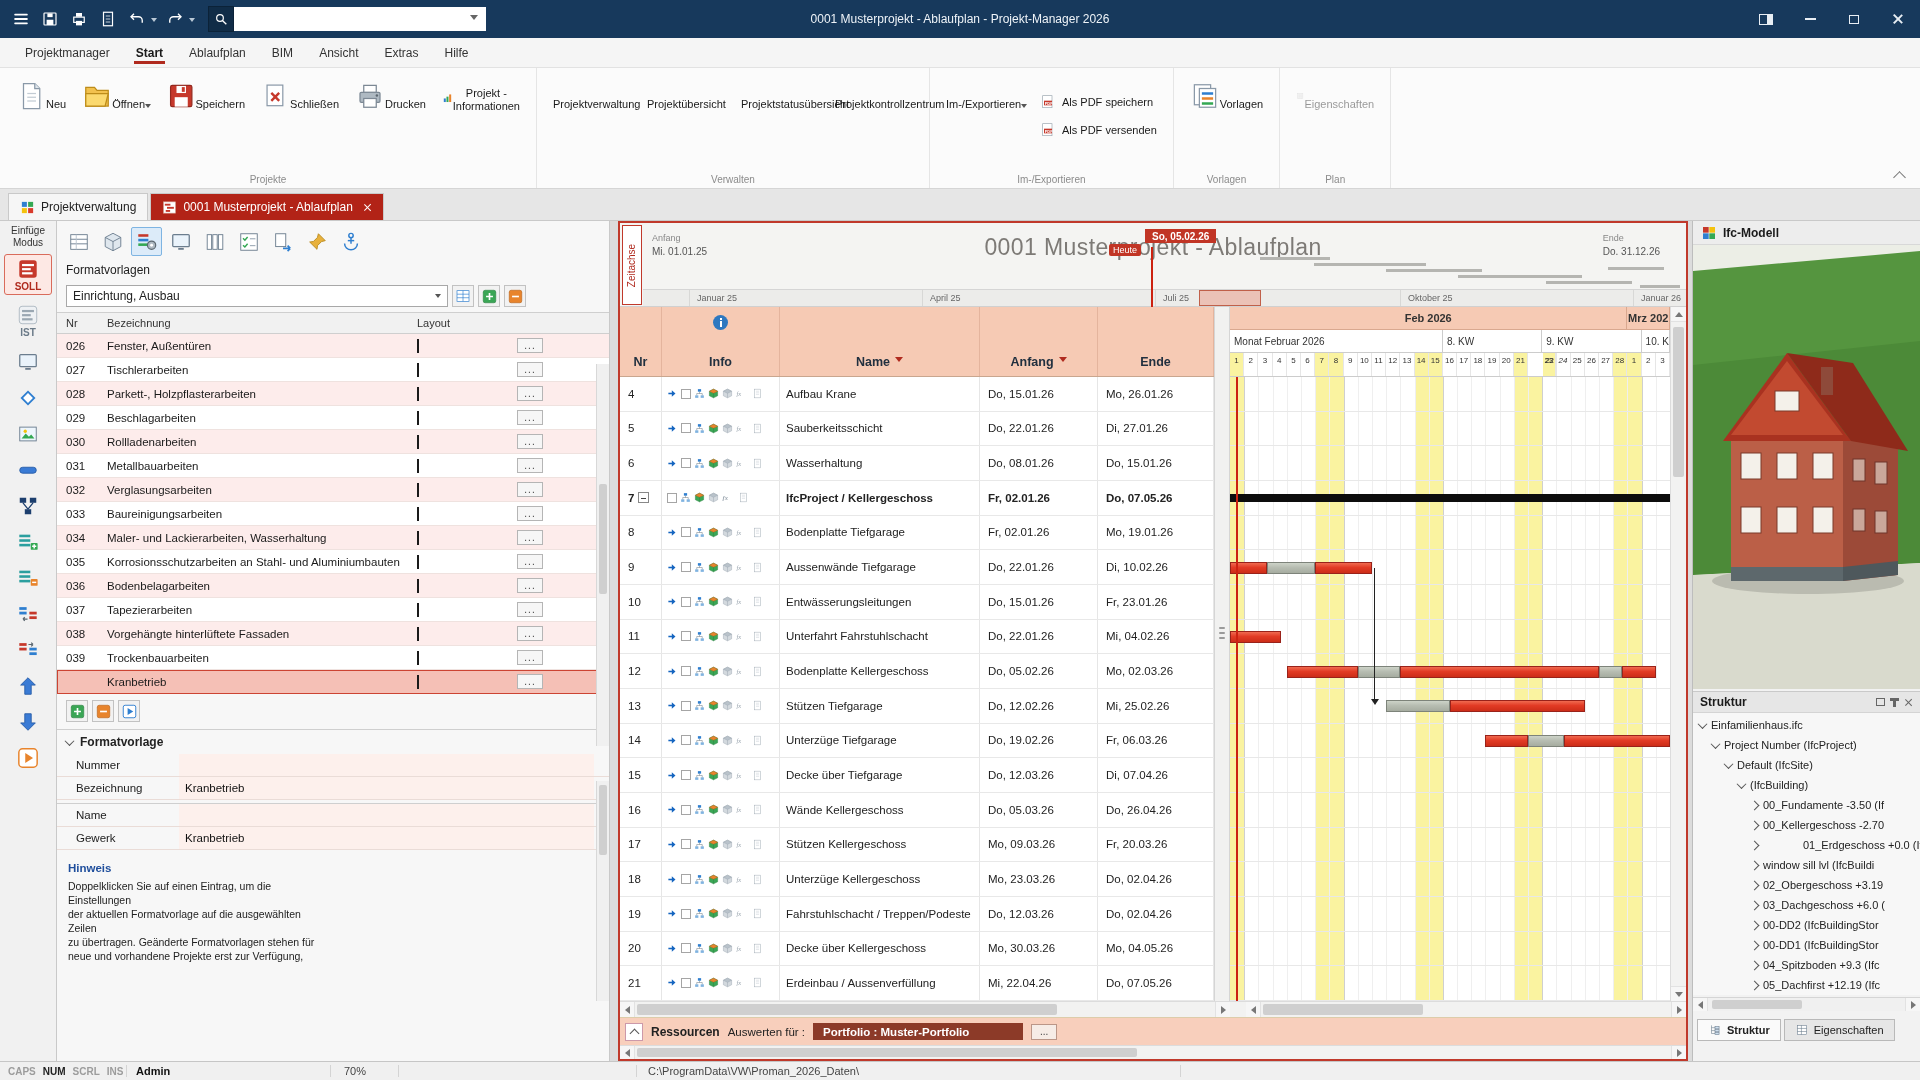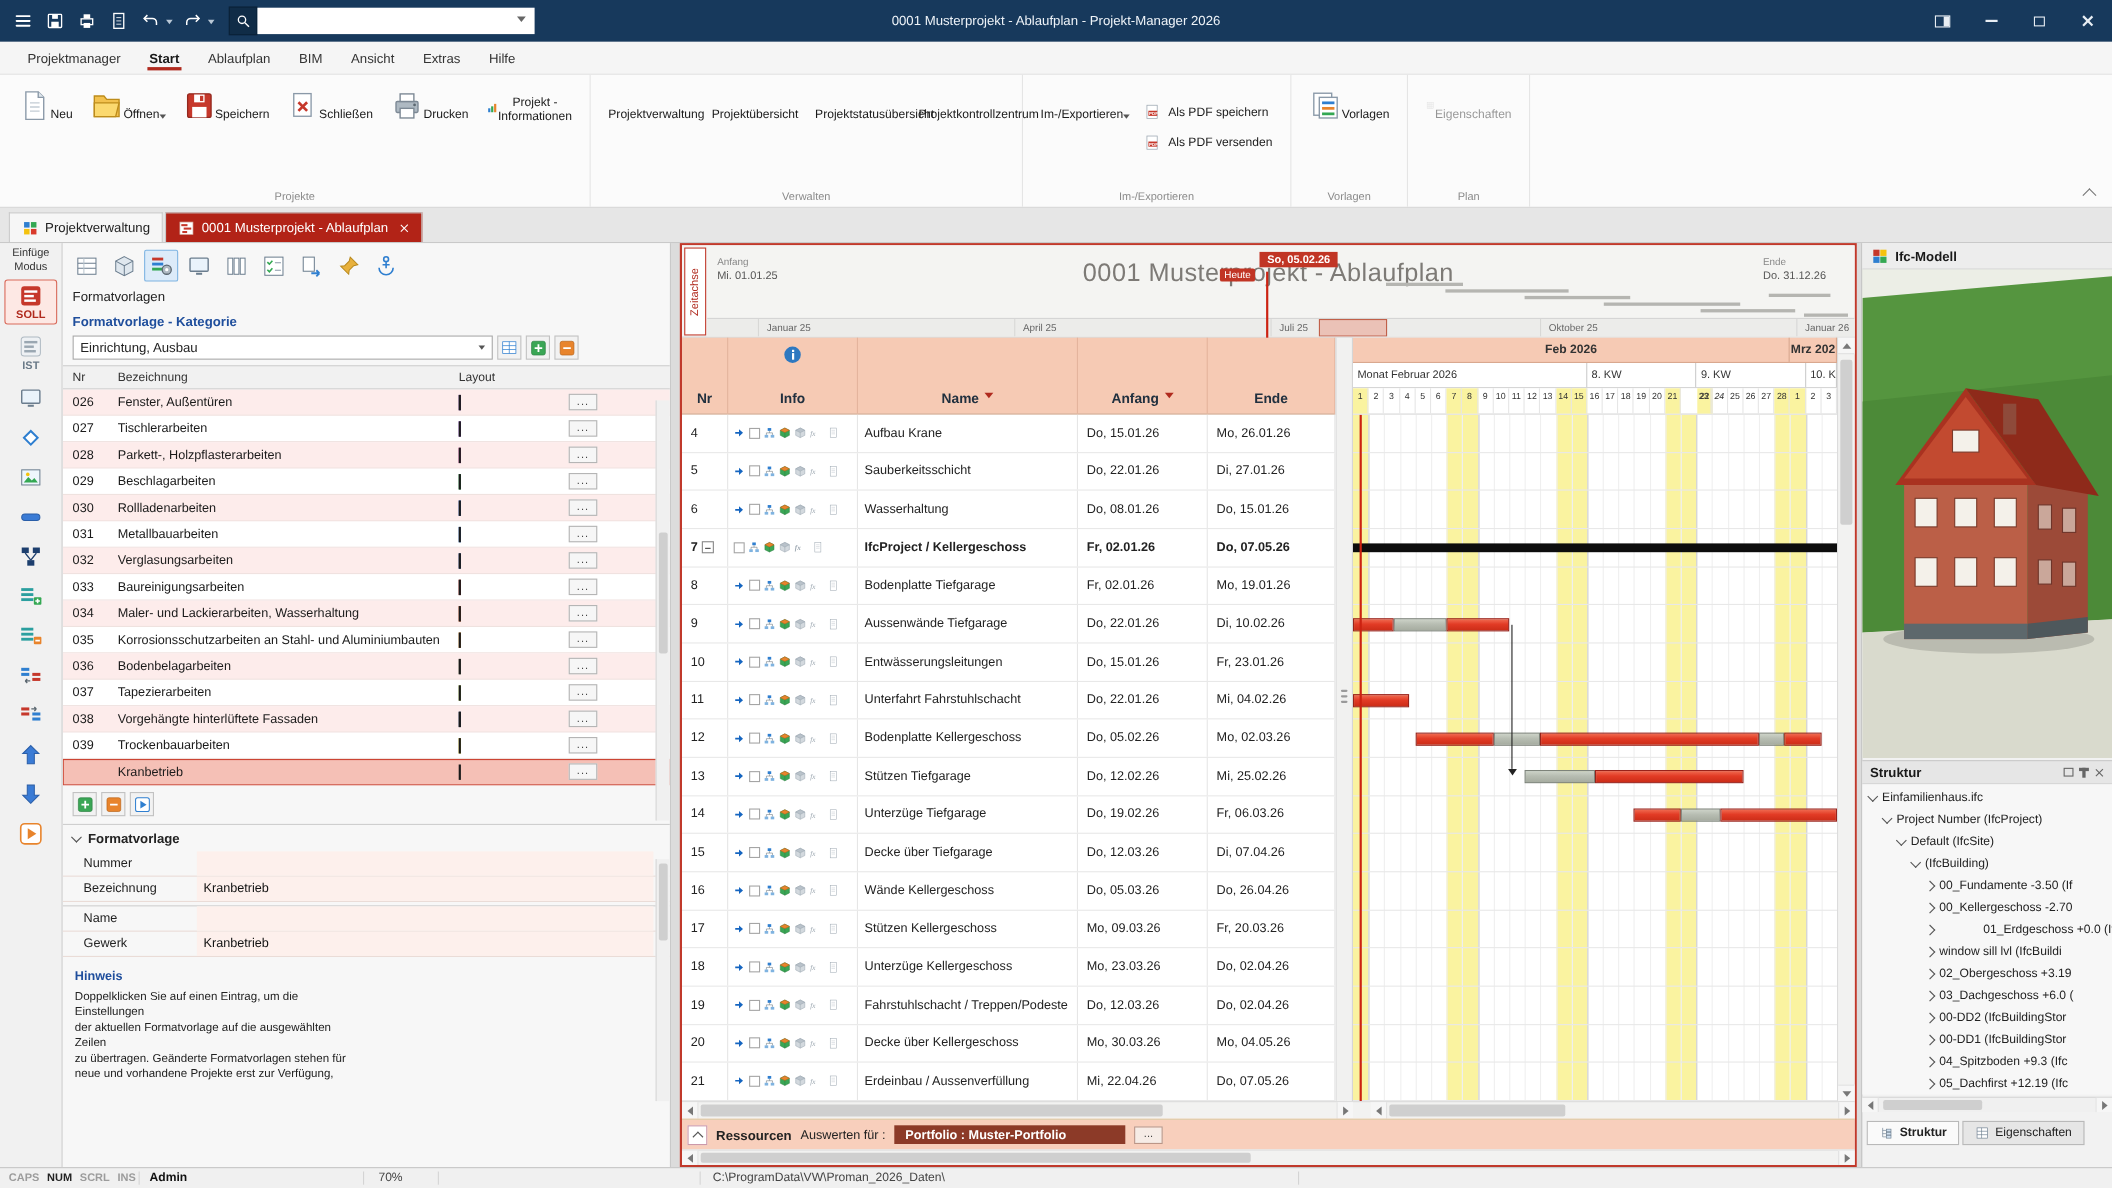--- a/index.html
+++ b/index.html
@@ -653,21 +653,20 @@
         <div class="fp-tool">
           <svg width="22" height="22" viewBox="0 0 24 24">
             <circle cx="12" cy="5" r="2.4" fill="none" stroke="#2f7fd0" stroke-width="1.6"></circle>
             <line x1="12" y1="7.5" x2="12" y2="14" stroke="#2f7fd0" stroke-width="1.6"></line>
             <path d="M5 13.5 a7 7 0 0 0 14 0" fill="none" stroke="#2f7fd0" stroke-width="1.6"></path>
             <line x1="8.5" y1="10.5" x2="15.5" y2="10.5" stroke="#2f7fd0" stroke-width="1.6"></line>
           </svg>
         </div>
       </div>
     <div class="fp-title">Formatvorlagen</div>
-    <div class="fp-cat-label">Formatvorlage - Kategorie</div>
     <div class="fp-cat-row">
       <div class="fp-select">
         <span>Einrichtung, Ausbau</span>
         <span class="caret"></span>
       </div>
       <div class="fp-mini" id="fp-mini-grid">
           <svg width="16" height="16" viewBox="0 0 24 24">
             <rect x="3" y="4" width="18" height="16" fill="#fff" stroke="#2f7fd0"></rect>
             <line x1="3" y1="9.3" x2="21" y2="9.3" stroke="#2f7fd0"></line>
             <line x1="3" y1="14.6" x2="21" y2="14.6" stroke="#2f7fd0"></line>

